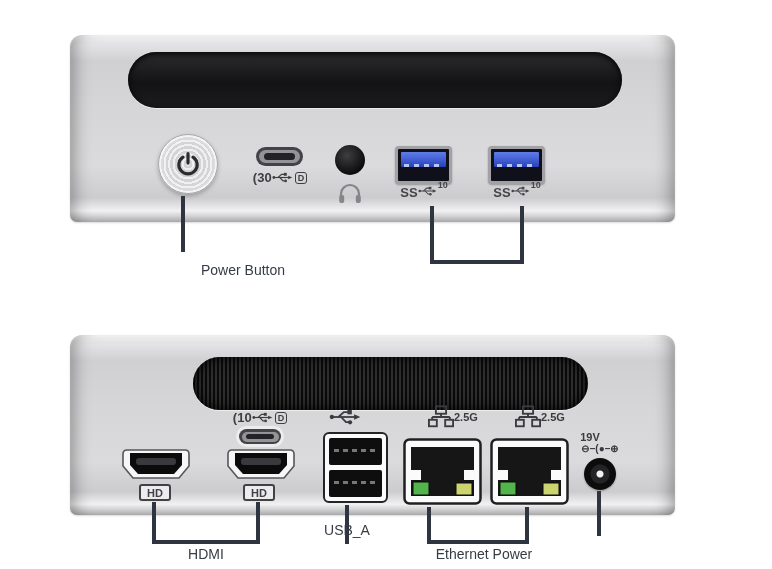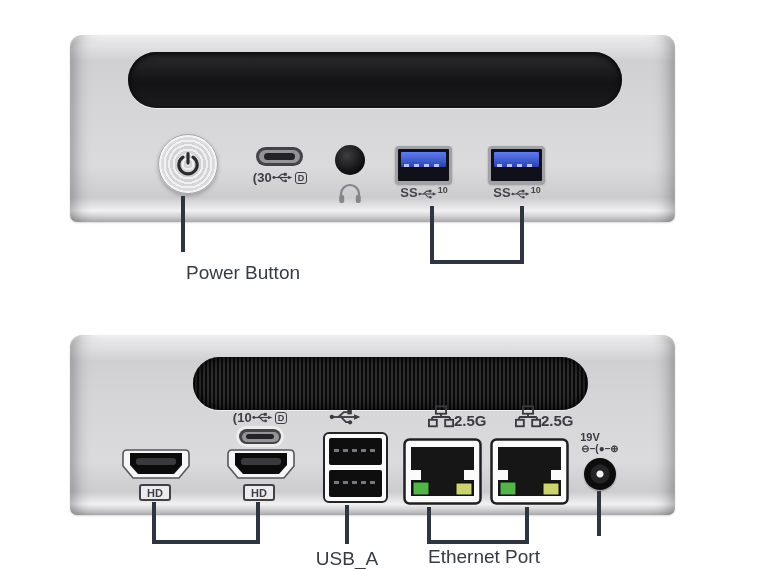--- a/index.html
+++ b/index.html
@@ -44,21 +44,21 @@
   .hp-icon{position:absolute;left:267px;top:147px}
 
   .usba-front{position:absolute;top:111px;width:57px;height:38px;box-sizing:border-box;
     border:3px solid #a2a2a6;border-radius:4px;background:#10101a;
     box-shadow:0 1px 2px rgba(0,0,0,.3)}
   .usba-front .tongue{position:absolute;left:3px;right:3px;top:3px;height:15px;
     background:linear-gradient(180deg,#5f7ce9,#2742bb);border-radius:1px}
   .usba-front .contacts{position:absolute;left:6px;right:6px;top:15px;height:3px;
     background:repeating-linear-gradient(90deg,#b9c4f2 0 5px,transparent 5px 10px)}
 
-  .ss-label{position:absolute;top:150px;width:62px;display:flex;align-items:flex-end;
+  .ss-label{position:absolute;top:150px;width:62px;display:flex;align-items:flex-start;
     justify-content:center;font-size:13px;font-weight:bold;color:#46464a}
   .ss-label sup{font-size:9px;transform:translateY(-5px)}
 
   .port-label{position:absolute;display:flex;align-items:center;justify-content:center;
     font-size:13px;font-weight:bold;color:#3f3f43}
   .dp-logo{display:inline-block;border:1.5px solid #3f3f43;border-radius:3px;font-size:9px;
     font-weight:bold;line-height:10px;padding:0 2px;margin-left:1px}
 
   
   .hdmi{position:absolute;top:113px}
@@ -69,40 +69,40 @@
   .trident-rear{position:absolute;left:259px;top:72px}
 
   .usba-rear{position:absolute;left:253px;top:97px;width:65px;height:71px;box-sizing:border-box;
     background:#fbfbfb;border:2px solid #252527;border-radius:6px;display:flex;
     flex-direction:column;gap:5px;padding:4px}
   .usba-rear .p{flex:1;background:#0e0e0f;border-radius:2px;position:relative}
   .usba-rear .p .c{position:absolute;left:5px;right:5px;top:42%;height:3px;
     background:repeating-linear-gradient(90deg,#77777b 0 5px,transparent 5px 9px)}
 
   .eth{position:absolute;top:103px}
-  .net-label{position:absolute;top:69px;display:flex;align-items:flex-end;
-    font-size:15px;font-weight:bold;color:#3b3b3f}
+  .net-label{position:absolute;top:69px;display:flex;align-items:center;
+    font-size:11px;font-weight:bold;color:#3b3b3f}
   .net-label .g{margin-top:1px}
 
   .pwr-label{position:absolute;left:495px;top:96px;width:70px;display:flex;
     flex-direction:column;align-items:center;color:#3b3b3f}
   .pwr-label .row1{display:flex;align-items:center;gap:3px;font-size:11px;font-weight:bold}
   .dc{width:17px}
   .dc .solid{height:2px;background:#3b3b3f;margin-bottom:2px}
   .dc .dash{height:2px;background:repeating-linear-gradient(90deg,#3b3b3f 0 4px,transparent 4px 7px)}
   .pwr-label .row2{font-size:10px;letter-spacing:0;margin-top:0px;font-weight:bold}
 
   .pwr-jack{position:absolute;left:514px;top:123px;width:32px;height:32px;border-radius:50%;
     background:radial-gradient(circle,#f2f2f2 0 3px,#242427 4px 9px,#0c0c0d 10px 16px);
     box-shadow:0 1px 2px rgba(0,0,0,.3)}
 
   
   .vline{position:absolute;width:4px;background:var(--annotation-line,#2e3440)}
   .hline{position:absolute;height:4px;background:var(--annotation-line,#2e3440)}
-  .ann{position:absolute;font-size:19px;color:var(--annotation-text,#363c45);
+  .ann{position:absolute;font-size:14px;color:var(--annotation-text,#363c45);
     text-align:center;white-space:nowrap}
 </style>
 </head>
 <body>
 
 <div class="canvas">
 
   <section class="device front">
     <div class="recess"></div>
 
@@ -297,23 +297,24 @@
         <span class="dc"><span class="solid"></span><span class="dash"></span></span>
       </div>
       <div class="row2">⊖–(●–⊕</div>
     </div>
     <div class="pwr-jack"></div>
   </section>
 
   <div class="vline" style="left:152px;top:502px;height:42px"></div>
   <div class="vline" style="left:256px;top:502px;height:42px"></div>
   <div class="hline" style="left:152px;top:540px;width:108px"></div>
+  <div class="ann" style="left:156px;top:546px;width:100px">HDMI</div>
 
   <div class="vline" style="left:345px;top:505px;height:39px"></div>
-  <div class="ann" style="left:297px;top:548px;width:100px">USB_A</div>
+  <div class="ann" style="left:297px;top:522px;width:100px">USB_A</div>
 
   <div class="vline" style="left:427px;top:507px;height:37px"></div>
   <div class="vline" style="left:525px;top:507px;height:37px"></div>
   <div class="hline" style="left:427px;top:540px;width:102px"></div>
-  <div class="ann" style="left:414px;top:546px;width:140px">Ethernet Port</div>
+  <div class="ann" style="left:414px;top:546px;width:140px">Ethernet Power</div>
 
   <div class="vline" style="left:597px;top:491px;height:45px"></div>
 </div>
 
 </body></html>

